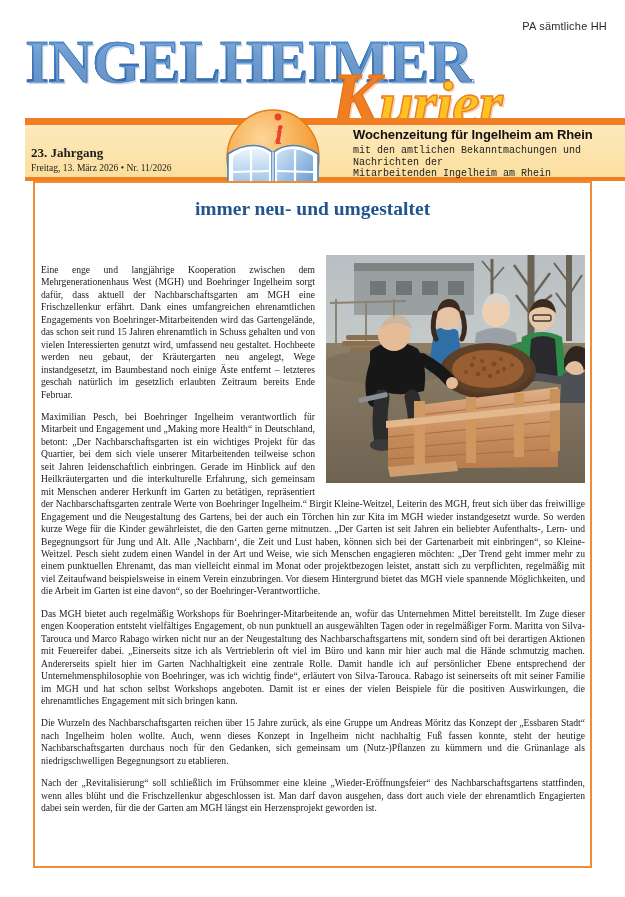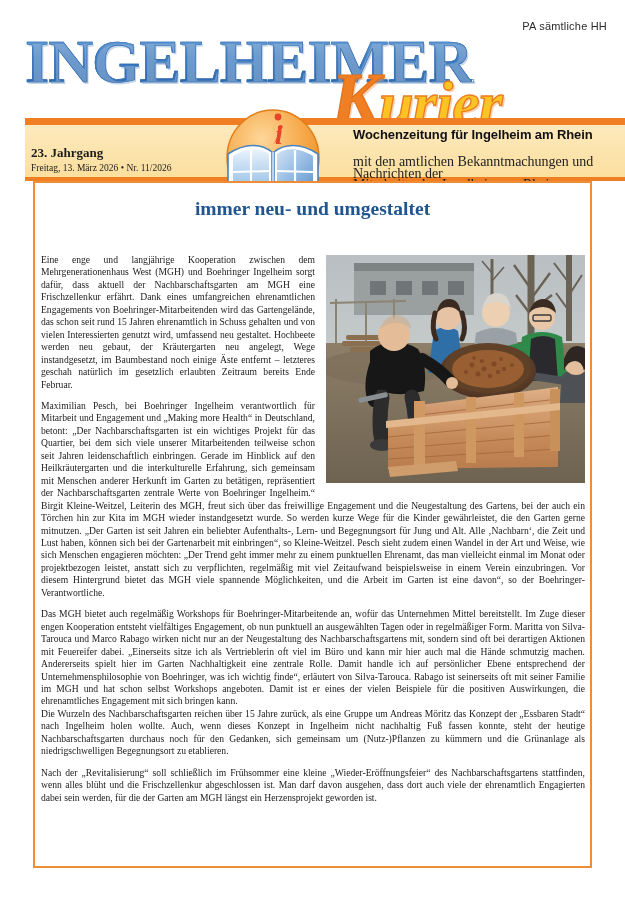--- a/index.html
+++ b/index.html
@@ -62,22 +62,22 @@
   .issuedate{
     font-family:"Liberation Serif", serif;font-size:9.5px;color:#222;margin-top:2px;
   }
 
   .band-right{position:absolute;left:340px;top:97px;width:268px;}
   .wochen{
     font-family:"Liberation Sans", sans-serif;font-weight:700;
     font-size:13px;color:#111;letter-spacing:-.1px;line-height:15px;
   }
   .subline{
-    font-family:Liberation Serif, serif;font-size:14px;color:#222;
-    line-height:11.5px;margin-top:14px;
+    font-family:Liberation Mono, monospace;font-size:10px;color:#222;
+    line-height:11.5px;margin-top:3px;
   }
 
   
   .emblem{position:absolute;left:205px;top:62px;width:110px;height:120px;}
   .emblem svg{display:block;}
 
   
   .frame{
     position:absolute;left:33px;top:181px;width:559px;height:687px;
     border:2px solid #ef8d36;background:#fff;box-sizing:border-box;
@@ -89,21 +89,21 @@
     font-size:19.5px;line-height:26px;color:#21558f;
   }
 
   
   .body{
     position:absolute;left:41px;top:254px;width:544px;
     font-family:"Liberation Serif", serif;
     font-size:9.6px;line-height:12.45px;color:#1b1b1b;
     text-align:justify;
   }
-  .body p{margin:0 0 9px 0;}
+  .body p{margin:10px 0 9px 0;}
   .body p.tight{margin-bottom:0;}
 
   .photo{
     float:right;width:259px;height:228px;margin:1px 0 7px 11px;
     position:relative;overflow:hidden;border:0;
   }
 </style>
 </head>
 <body>
 

